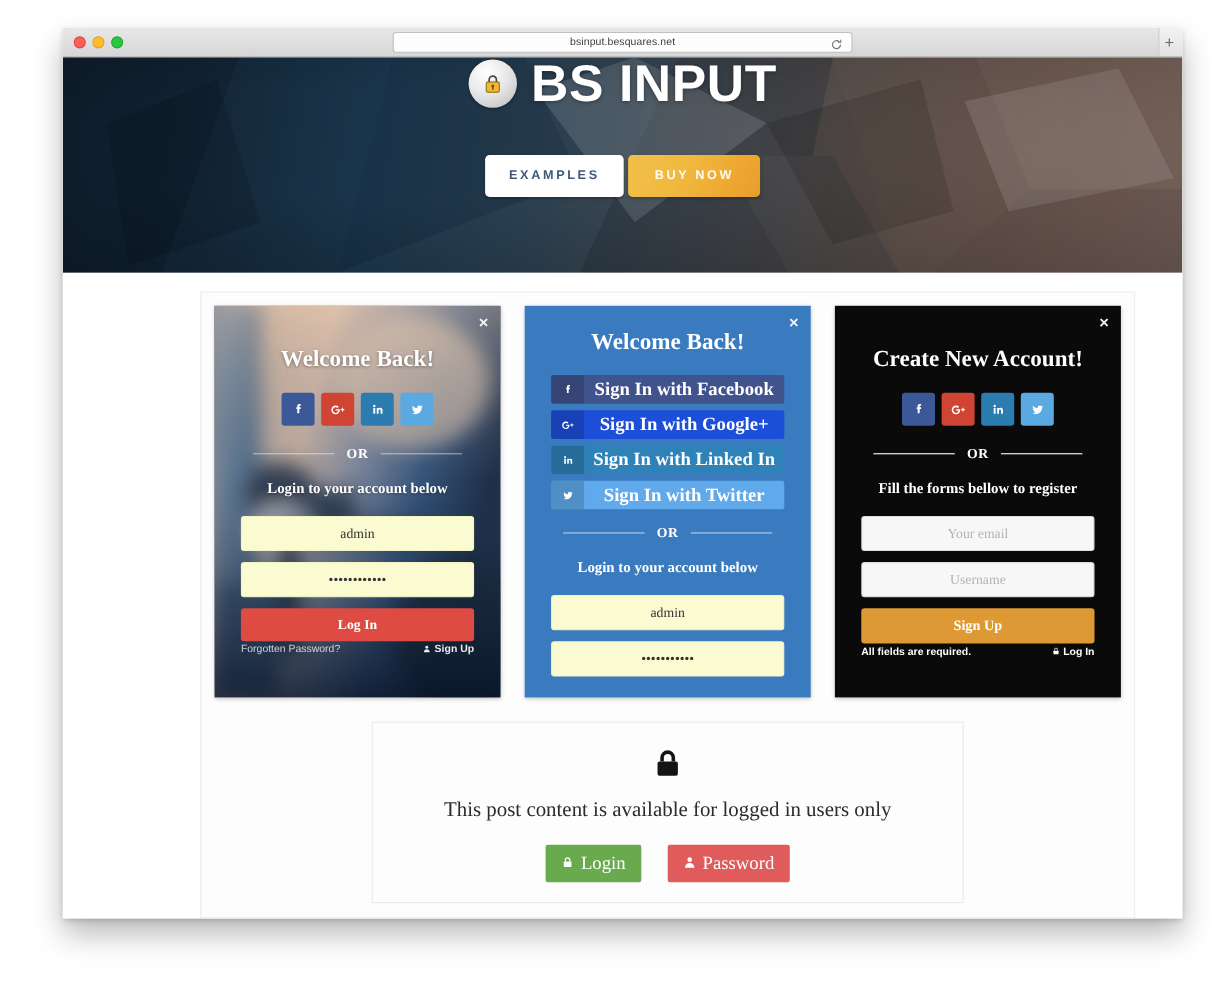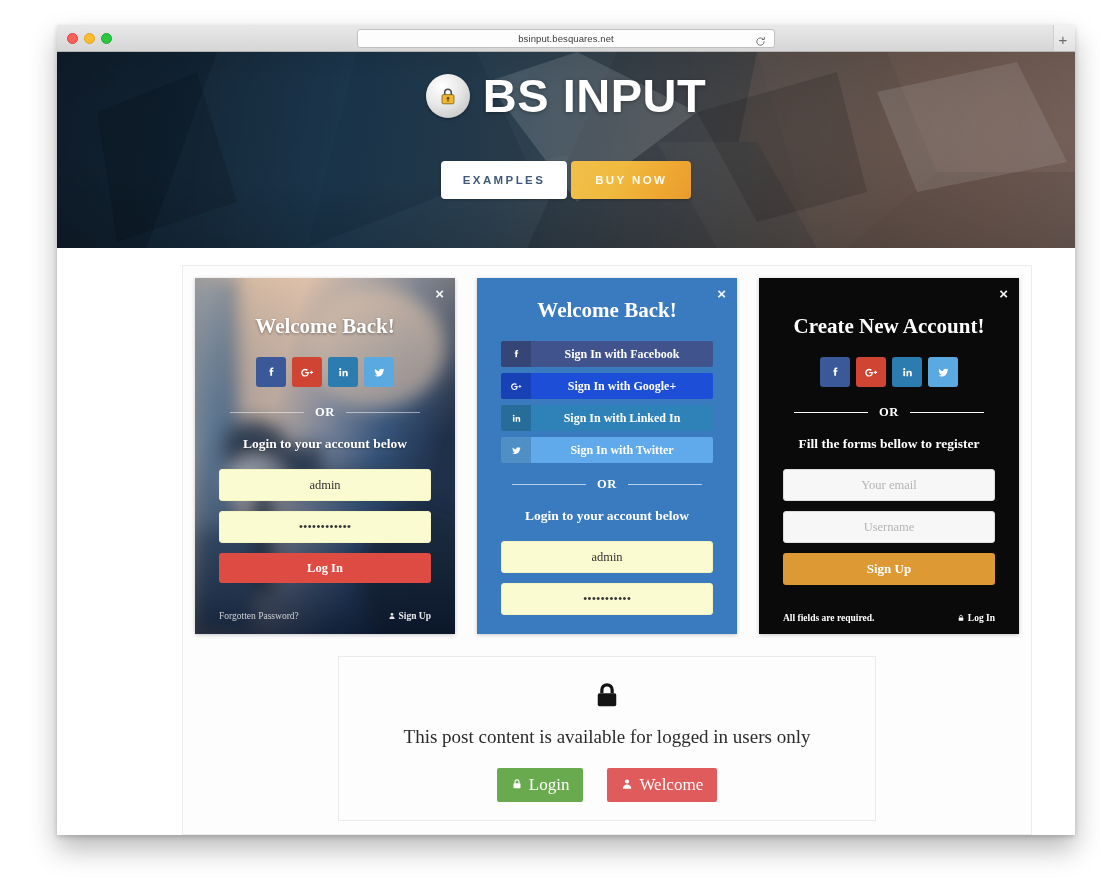--- a/index.html
+++ b/index.html
@@ -85,21 +85,20 @@
   }
   
   .hero-poly { position: absolute; inset: 0; }
   .hero-vignette {
     position: absolute; inset: 0;
     background: radial-gradient(ellipse at 30% 40%, rgba(0,0,0,0) 30%, rgba(0,0,0,0.25) 100%);
   }
   .hero-inner {
     position: absolute; inset: 0;
     display: flex; flex-direction: column; align-items: center;
-    padding-top: 20px;
   }
   .brand {
     display: flex; align-items: center; gap: 13px;
   }
   .brand-logo {
     width: 44px; height: 44px; border-radius: 50%;
     background: radial-gradient(circle at 36% 28%, #ffffff 0%, #e8e8e8 45%, #b9b9b9 100%);
     display: flex; align-items: center; justify-content: center;
     box-shadow: 0 1px 3px rgba(0,0,0,0.4);
     flex-shrink: 0;
@@ -236,22 +235,22 @@
   .btn-submit {
     display: block; width: 100%;
     height: 30px; border: none; border-radius: 3px;
     color: #fff; font-size: 12.5px; font-weight: bold;
     font-family: "Liberation Serif", serif;
     cursor: pointer;
     margin-top: 2px;
   }
   .card-footer {
     display: flex; justify-content: space-between; align-items: center;
-    margin-top: 28px;
-    font-family: Liberation Serif, serif;
+    margin-top: 2px;
+    font-family: Liberation Sans, sans-serif;
     font-size: 9.5px;
     font-weight: bold;
     gap: 35px;
   }
   .card-footer a { text-decoration: none; cursor: pointer; }
 
   
   .card-photo { background: #4a5a6d; }
   .photo-bg { position: absolute; inset: 0; z-index: 1; }
   .card-photo .card-close { color: rgba(255,255,255,0.92); }
@@ -287,21 +286,21 @@
     display: flex; align-items: center; justify-content: center;
     color: #fff;
     background: rgba(0,0,0,0.16);
     flex-shrink: 0;
   }
   .social-row .lbl {
     flex: 1;
     display: flex; align-items: center; justify-content: center;
     color: #fff;
     font-family: "Liberation Serif", serif;
-    font-size: 12px;
+    font-size: 17px;
     font-weight: bold;
   }
   .social-row.r-fb { background: #40538d; }
   .social-row.r-gp { background: #1d4ed8; }
   .social-row.r-li { background: #2f82b8; }
   .social-row.r-tw { background: #60aaec; }
 
   
   .card-dark { background: #0a0a0a; }
   .card-dark .card-close { color: #f0f0f0; }
@@ -653,21 +652,21 @@
               </span>
               <span>Login</span>
             </button>
             <button class="btn-locked btn-register-red">
               <span>
                 <svg viewBox="0 0 24 24" width="12" height="12" fill="currentColor">
                     <circle cx="12" cy="7" r="4.2"></circle>
                     <path d="M3.5 21.5c0-4.7 3.8-8.5 8.5-8.5s8.5 3.8 8.5 8.5z"></path>
                   </svg>
               </span>
-              <span>Welcome</span>
+              <span>Password</span>
             </button>
           </div>
         </div>
 
       </div>
     </div>
   </div>
 </div>
 
 </body></html>

